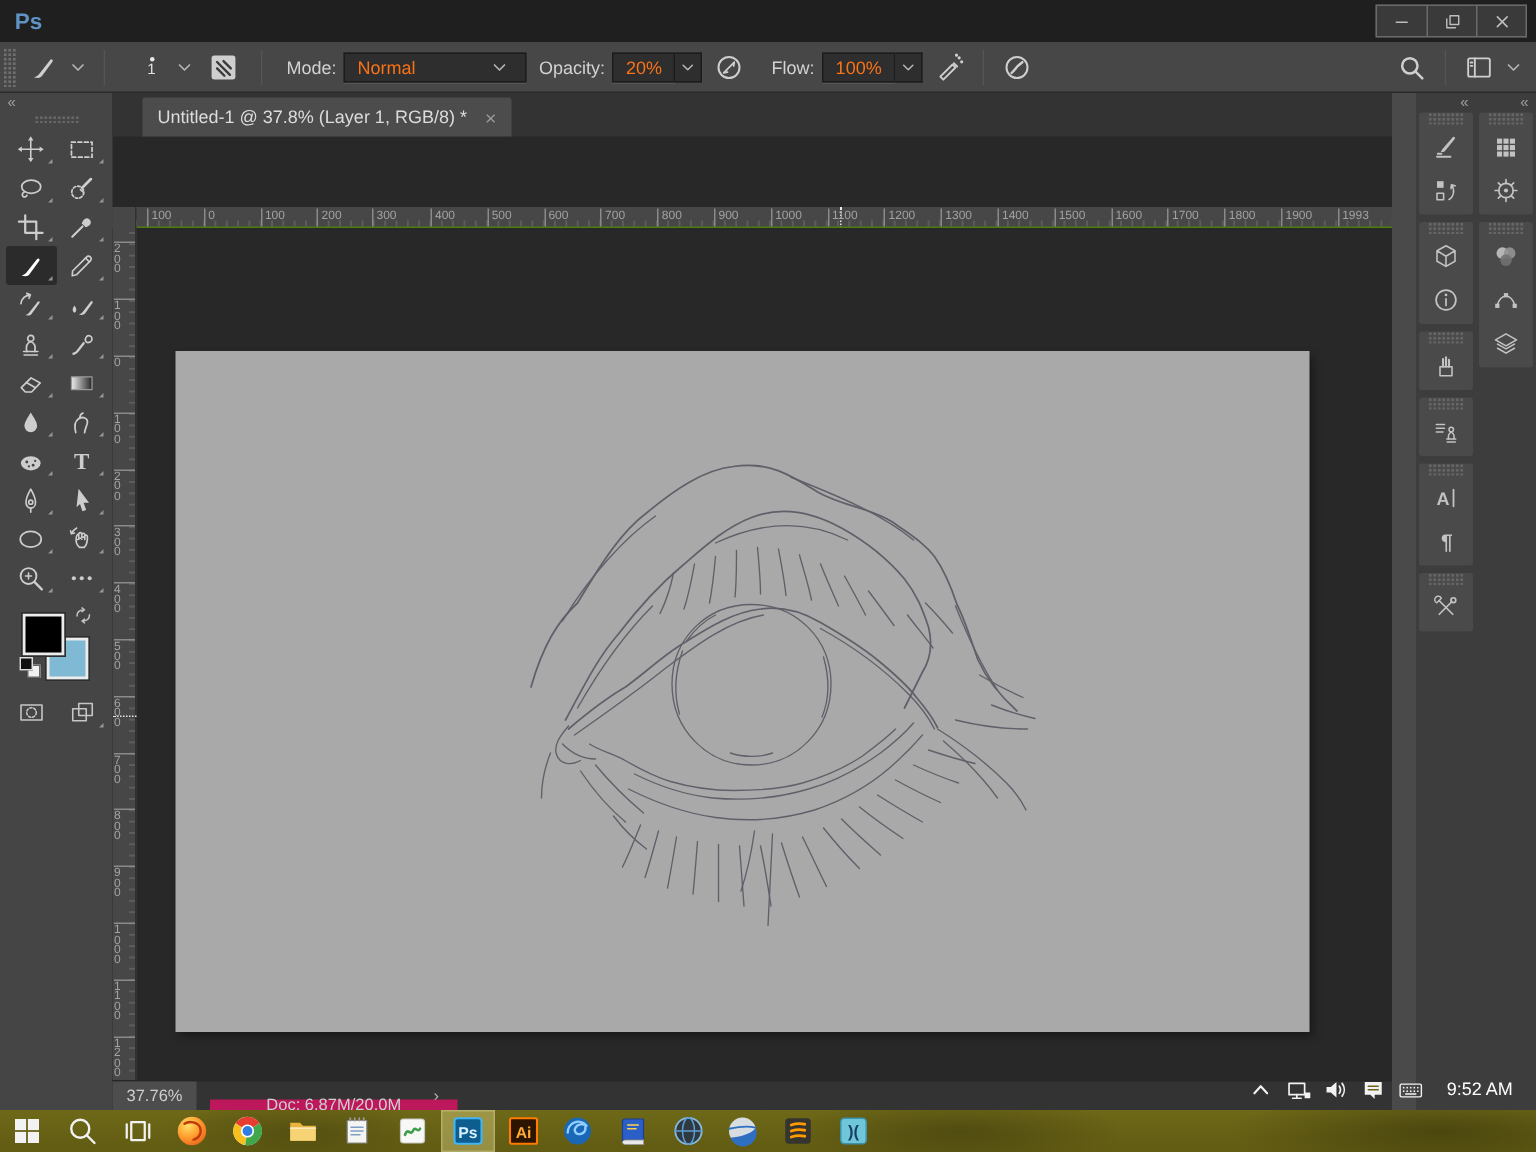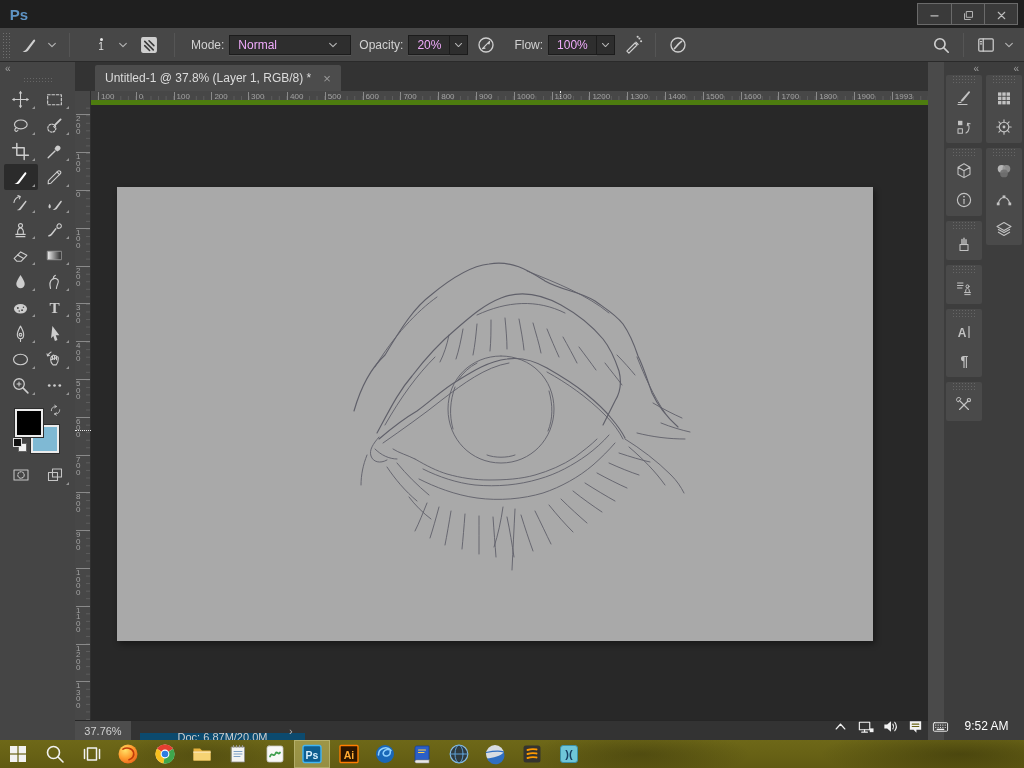--- a/index.html
+++ b/index.html
@@ -26,21 +26,21 @@
             background-image:radial-gradient(circle, #6f6f6f 1px, transparent 1px); background-size:3px 3px; }
   .opt-sep { width:1px; height:24px; background:#3a3a3a; border-right:1px solid #555; margin:0 8px; }
   .opt-icn { width:20px; height:20px; color:#cfcfcf; margin:0 4px; }
   .sm-chev { width:12px; height:12px; color:#b5b5b5; margin:0 3px; }
   #brush-preview { width:26px; text-align:center; color:#e0e0e0; position:relative; margin-left:10px; }
   #brush-preview .dot { width:3px; height:3px; border-radius:50%; background:#e8e8e8; margin:0 auto 2px; }
   #brush-preview .sz { font-size:10px; line-height:8px; }
   .panel-toggle { width:22px; height:22px; margin:0 6px; }
   .opt-label { margin:0 5px 0 8px; }
   .opt-field { background:#2e2e2e; border:1px solid #1c1c1c; box-shadow:0 1px 0 rgba(255,255,255,.08);
-               color:#f0abfc; padding:2px 8px; height:20px; display:flex; align-items:center; }
+               color:#f97316; padding:2px 8px; height:20px; display:flex; align-items:center; }
   .opt-field.wide { width:122px; justify-content:space-between; }
   .chev-box { background:#2e2e2e; border:1px solid #1c1c1c; border-left:none; height:20px; width:18px;
               display:flex; align-items:center; justify-content:center; }
   #opt-right { position:absolute; right:6px; top:0; height:34px; display:flex; align-items:center; }
 
   
   #toolbar { position:absolute; left:0; top:62px; width:75px; height:678px; background:#454545; }
   .dock-head { height:13px; font-size:10px; color:#9e9e9e; padding:0 5px; line-height:13px; }
   .grip-h { height:5px; width:30px; margin:2px auto 4px;
             background-image:radial-gradient(circle, #666 1px, transparent 1px); background-size:3px 3px; }
@@ -65,21 +65,21 @@
   .mode-btn .icn { width:18px; height:18px; color:#c6c6c6; }
   .mode-btn.flyout::after { content:''; position:absolute; right:3px; bottom:3px;
                  border-left:3.5px solid transparent; border-bottom:3.5px solid #969696; }
 
   
   #docarea { position:absolute; left:75px; top:62px; width:853px; height:678px; display:flex; flex-direction:column; }
   #tabbar { height:29px; background:#333333; display:flex; align-items:flex-end; }
   #doc-tab { height:26px; margin-left:20px; background:#4c4c4c; color:#dcdcdc; font-size:12px;
              display:flex; align-items:center; padding:0 10px; border-top-left-radius:2px; border-top-right-radius:2px; }
   #tab-close { margin-left:12px; color:#9a9a9a; font-size:13px; }
-  #rulerrow { height:14px; display:flex; background:#474747; border-bottom:5px solid #4d7c0f; }
+  #rulerrow { height:14px; display:flex; background:#474747; border-bottom:1px solid #4d7c0f;margin-top:47px; }
   #ruler-corner { width:16px; height:14px; border-right:1px solid #303030; background:#474747; }
   #hruler { position:relative; flex:1; overflow:hidden; font-size:8px; color:#a2a2a2;
             background-image:linear-gradient(90deg,#5d5d5d 1px, transparent 1px);
             background-size:7.56px 4px; background-repeat:repeat-x; background-position:left 6.7px bottom; }
   .hlabel { position:absolute; top:1px; border-left:1px solid #8a8a8a; height:13px; padding-left:2px; line-height:10px; }
   #h-cursor { position:absolute; left:469px; top:0; height:14px; border-left:1px dotted #e8e8e8; }
   #viewport { position:relative; flex:1; overflow:hidden; }
   #vruler { position:absolute; left:0; top:0; width:16px; height:100%; background:#474747; z-index:5;
             border-right:1px solid #303030; font-size:8px; color:#a2a2a2;
             background-image:linear-gradient(180deg,#5d5d5d 1px, transparent 1px);
@@ -87,21 +87,21 @@
   .vlabel { position:absolute; left:1px; border-top:1px solid #8a8a8a; width:14px; padding-top:1px; line-height:6.5px; }
   #v-cursor { position:absolute; top:325px; left:0; width:16px; border-top:1px dotted #e8e8e8; }
   #pasteboard { position:absolute; left:16px; right:0; top:0; bottom:0; background:#282828; }
   #canvas { position:absolute; left:26px; top:82px; width:756px; height:454px; background:#a9a9a9;
             box-shadow:2px 3px 6px rgba(0,0,0,.4); }
   #canvas svg { display:block; width:756px; height:454px; }
   #statusbar { height:20px; background:#333333; position:relative; border-top:1px solid #262626;
                font-size:11px; color:#cfcfcf; }
   #status-zoom { position:absolute; left:0; top:0; bottom:0; width:56px; background:#4d4d4d;
                  display:flex; align-items:center; justify-content:center; }
-  #status-doc { position:absolute; left:65px; top:12px; bottom:0; width:165px; background:#0c4a6e;
+  #status-doc { position:absolute; left:65px; top:12px; bottom:0; width:165px; background:#be185d;
                 display:flex; align-items:center; justify-content:center; }
   #status-chev { position:absolute; left:214px; top:0; bottom:0; display:flex; align-items:center; color:#b8b8b8; }
 
   
   #gutter { position:absolute; left:928px; top:62px; width:16px; height:678px; background:#4a4a4a; }
   .pcol { position:absolute; top:62px; width:40px; height:678px; background:#3d3d3d; }
   #pcol1 { left:944px; } #pcol2 { left:984px; }
   .pcol .dock-head { text-align:right; }
   .pgroup { width:36px; margin:0 auto 5px; background:#4a4a4a; border-radius:2px; padding-bottom:2px; }
   .pgroup .grip-h { width:24px; margin:0 auto; padding-top:3px; height:8px; }

